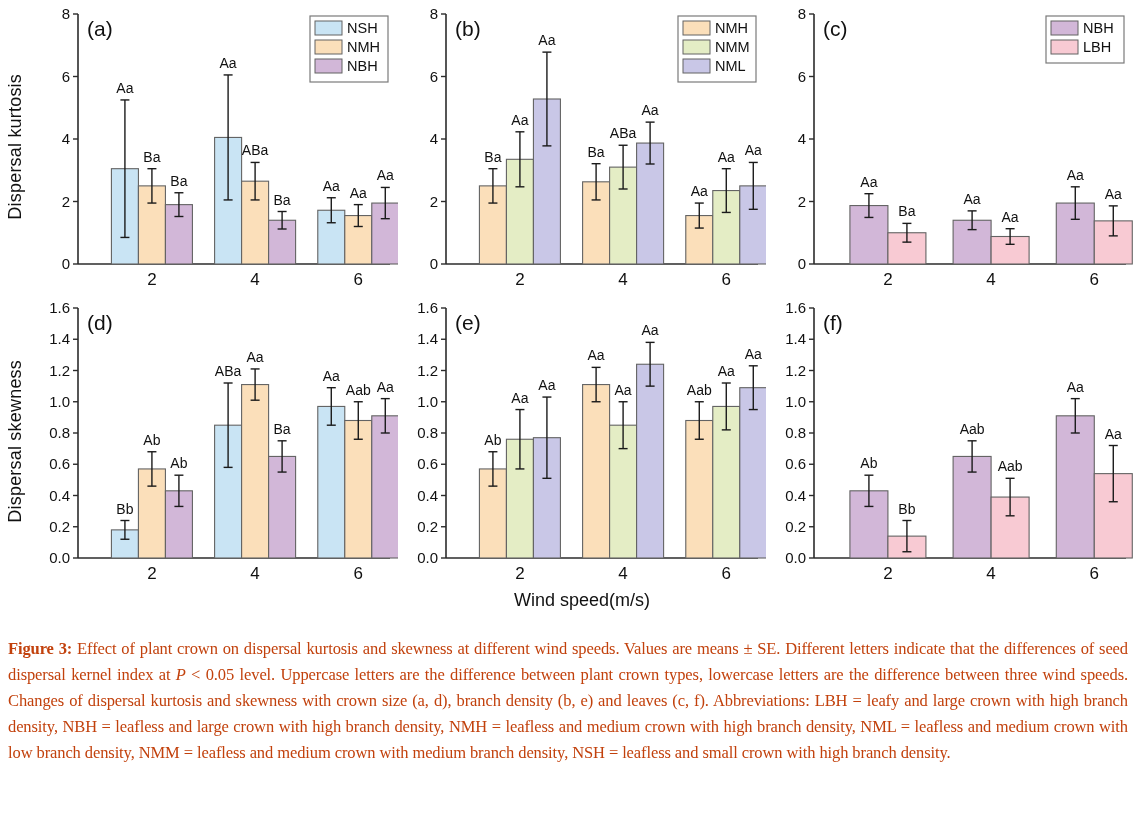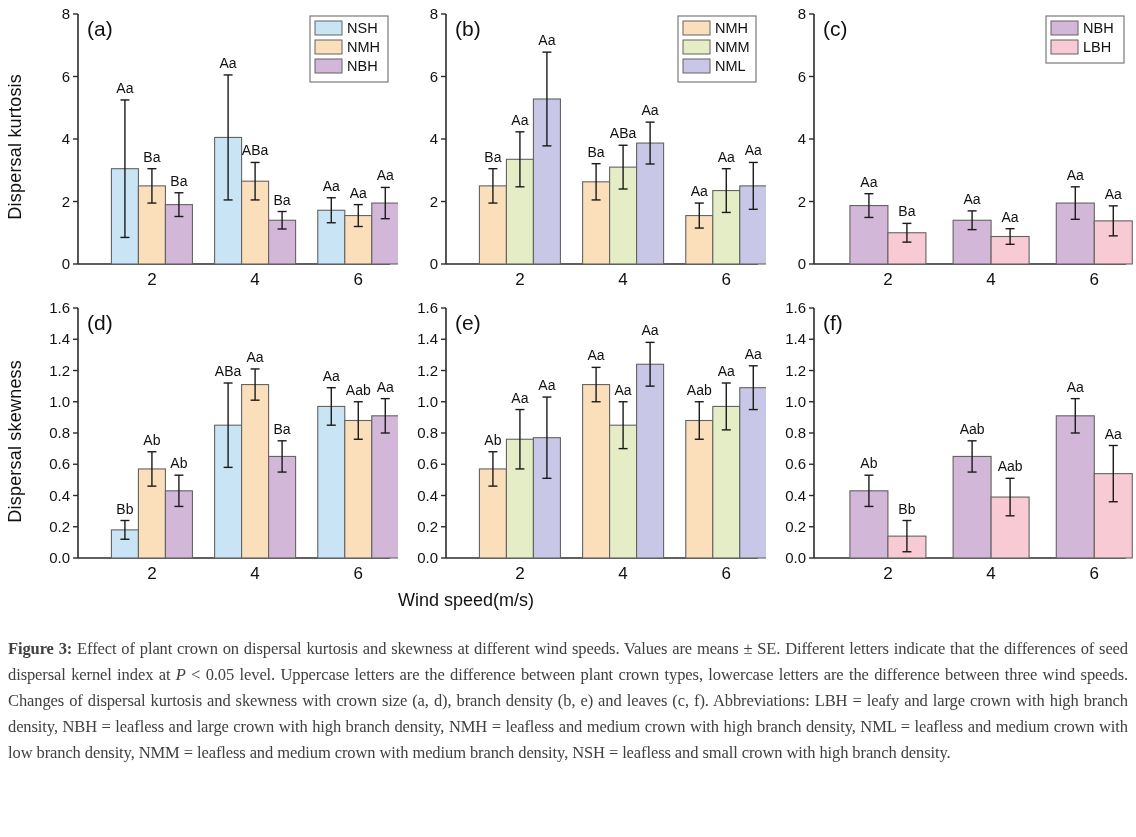--- a/index.html
+++ b/index.html
@@ -22,29 +22,29 @@
     transform: rotate(180deg);
     font-size: 18px;
     color: #111;
     letter-spacing: 0.2px;
     white-space: nowrap;
   }
   .panel-cell { position: relative; }
   .xlabel-row { position: relative; height: 34px; }
   .xlabel {
     position: absolute; left: 398px; width: 368px; top: 2px;
-    text-align: left; font-size: 18px; color: #111;
+    text-align: center; font-size: 18px; color: #111;
   }
   .caption {
     padding: 14px 8px 0 8px;
     font-family: "Liberation Serif", serif;
     font-size: 16.5px;
     line-height: 26px;
     text-align: justify;
-    color: #404040;
+    color: #c2410c;
     letter-spacing: -0.1px;
   }
   .caption .figlabel { font-weight: bold; }
   .caption .it { font-style: italic; }
   svg text { font-family: "Liberation Sans", sans-serif; }
 </style>
 </head>
 <body>
 
 <div class="figure-wrap">

